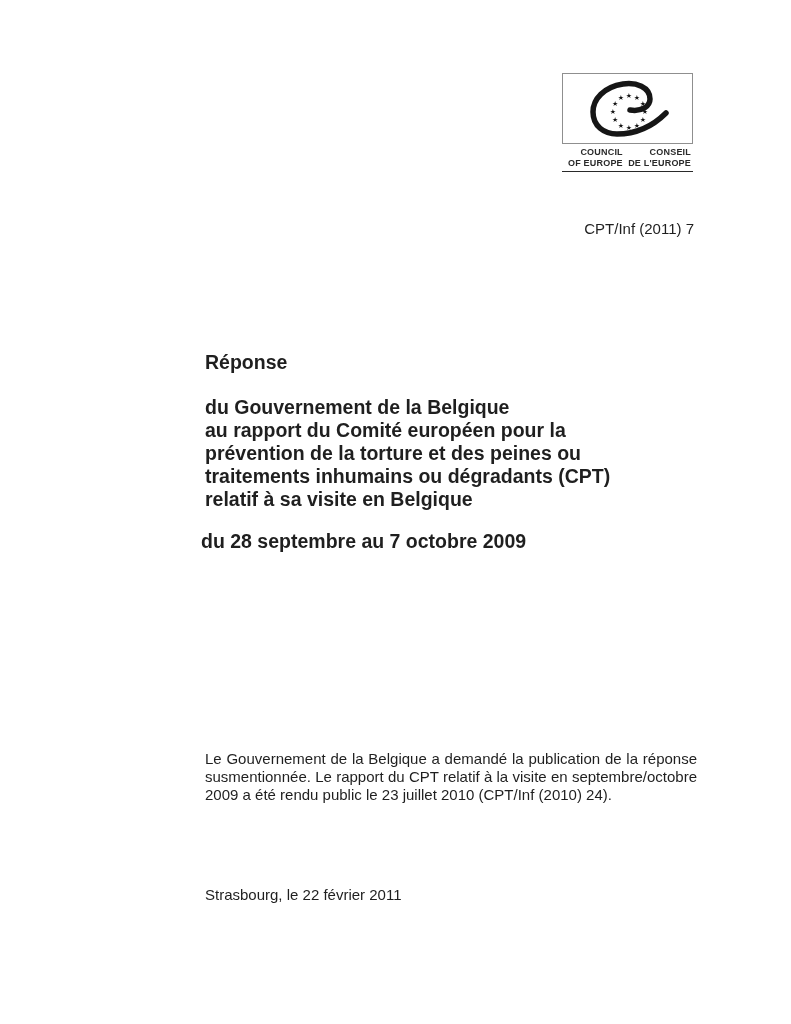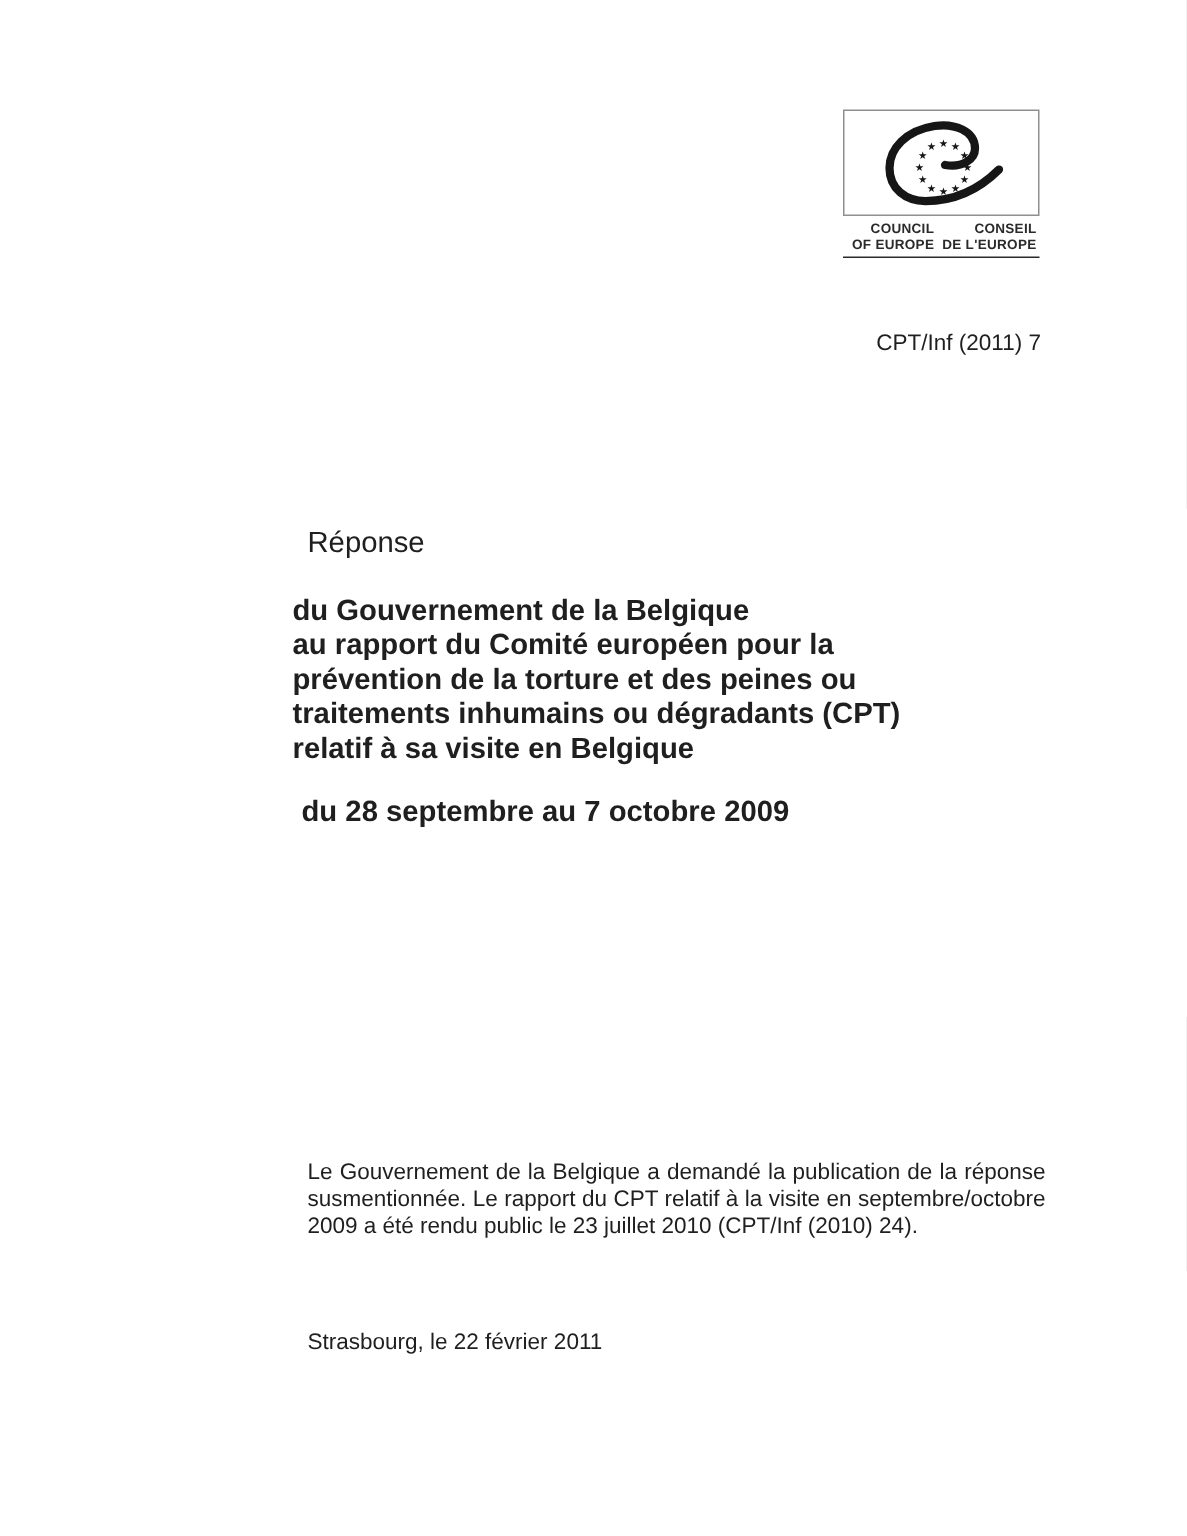--- a/index.html
+++ b/index.html
@@ -65,46 +65,46 @@
     text-align: left;
   }
 
   
   .title-heading {
     position: absolute;
     left: 205px;
     top: 351px;
     font-size: 19.5px;
     line-height: 23px;
-    font-weight: normal;
+    font-weight: bold;
     margin: 0;
   }
   .title-main {
     position: absolute;
-    left: 195px;
+    left: 205px;
     top: 396px;
     font-size: 19.5px;
     line-height: 23px;
     font-weight: bold;
     white-space: pre-line;
   }
   .title-dates {
     position: absolute;
     left: 201px;
     top: 530px;
     font-size: 19.5px;
     line-height: 23px;
     font-weight: bold;
   }
 
   
   .pub-note {
     position: absolute;
     left: 205px;
-    top: 773px;
+    top: 750px;
     width: 492px;
     font-size: 15px;
     line-height: 18px;
     text-align: justify;
   }
 
   
   .place-date {
     position: absolute;
     left: 205px;

